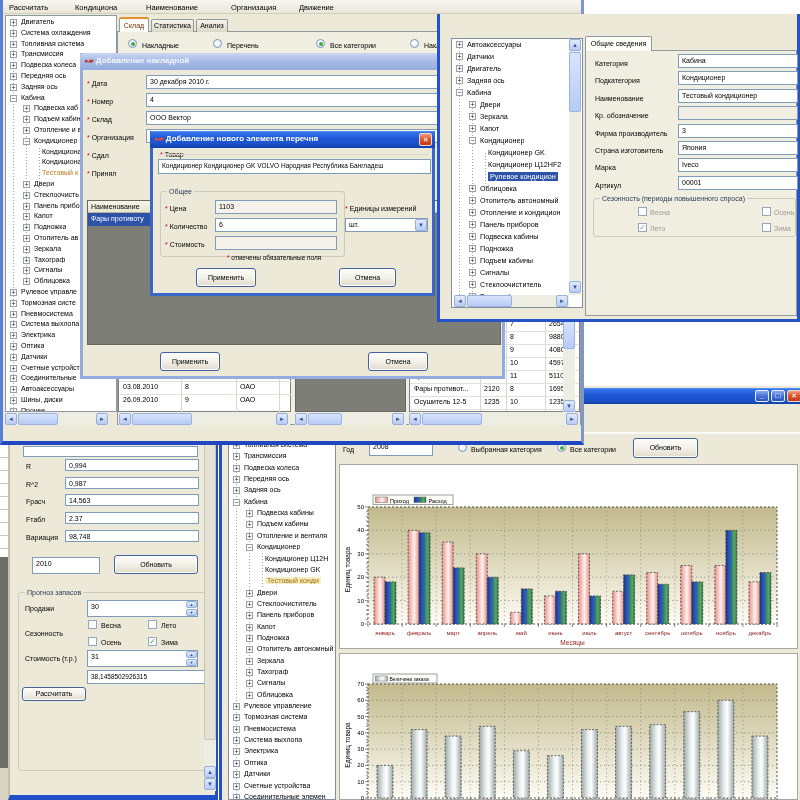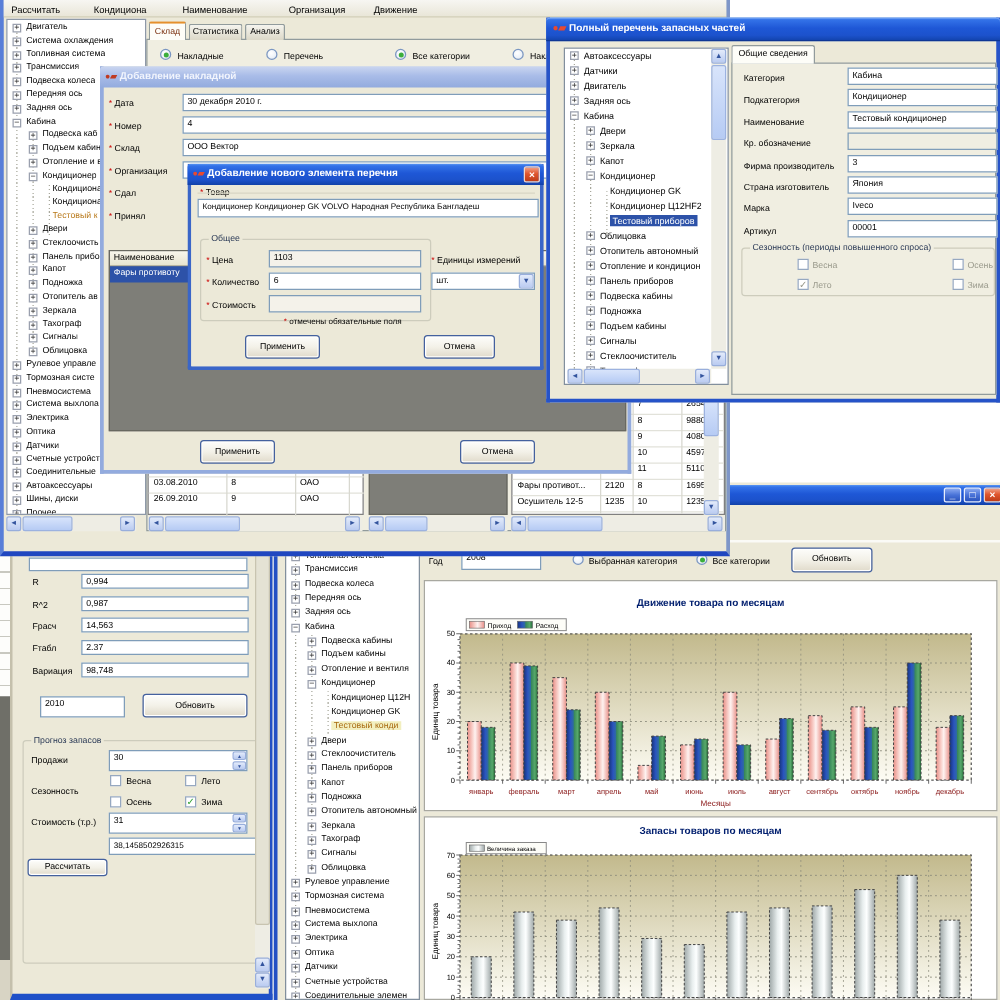--- a/index.html
+++ b/index.html
@@ -116,22 +116,20 @@
  <div class="lb a" style="left:121px;top:59px;">Год</div>
  <div class="fld a" style="left:147px;top:54px;width:64px;height:16px;">2008</div>
  <span class="radio a" style="left:236px;top:57px;"></span>
  <div class="lb a" style="left:249px;top:59px;">Выбранная категория</div>
  <span class="radio on a" style="left:335px;top:57px;"></span>
  <div class="lb a" style="left:348px;top:59px;">Все категории</div>
  <div class="btn a" style="left:411px;top:52px;width:65px;height:20px;line-height:18px;">Обновить</div>
 
  <div class="a" style="left:117px;top:78px;width:459px;height:185px;background:#fff;border:1px solid #A8A8A0;"></div>
  <div class="a" style="left:117px;top:267px;width:459px;height:147px;background:#fff;border:1px solid #A8A8A0;"></div>
- <div class="a" style="left:117px;top:92px;width:459px;text-align:center;font-size:8px;font-weight:bold;color:#001E6E;">Движение товара по месяцам</div>
- <div class="a" style="left:117px;top:274px;width:459px;text-align:center;font-size:8px;font-weight:bold;color:#001E6E;">Запасы товаров по месяцам</div>
  <div class="a" id="svg1holder" style="left:118px;top:79px;"><svg width="458" height="185" xmlns="http://www.w3.org/2000/svg">
         <defs>
           <linearGradient id="bg1" x1="0" y1="0" x2="0" y2="1">
             <stop offset="0" stop-color="#C2B98C"></stop>
             <stop offset="1" stop-color="#FDFCF4"></stop>
           </linearGradient>
           <linearGradient id="pink" x1="0" y1="0" x2="1" y2="0">
             <stop offset="0" stop-color="#E89088"></stop>
             <stop offset="0.35" stop-color="#F8CEC8"></stop>
             <stop offset="0.55" stop-color="#FEF2F0"></stop>
@@ -639,22 +637,20 @@
  <div class="fld a" style="left:62px;top:105px;width:122px;height:14px;background:#F4F2EA;"></div>
  <div class="a lb" style="left:192px;top:73px;"><span class="rq">*</span> Единицы измерений</div>
  <div class="fld a" style="left:192px;top:87px;width:83px;height:14px;">шт.
   <div class="a sbtn" style="right:0px;top:0px;width:12px;height:12px;font-size:6px;line-height:11px;">▼</div></div>
  <div class="a lb" style="left:74px;top:122px;font-size:6.5px;"><span class="rq">*</span> отмечены обязательные поля</div>
  <div class="btn a" style="left:43px;top:137px;width:60px;height:19px;line-height:17px;">Применить</div>
  <div class="btn a" style="left:186px;top:137px;width:57px;height:19px;line-height:17px;">Отмена</div>
 </div>
 
 <div class="a" id="polny" style="left:437px;top:14px;width:363px;height:308px;background:#ECE9D8;border:3px solid #2653C8;border-top:none;z-index:7;">
- <div class="tb a" style="left:-3px;top:0;width:363px;height:19px;padding-left:5px;line-height:18px;border-radius:3px 3px 0 0;box-shadow:inset 0 1px 0 #6FA0F4, inset 0 -1px 0 #0E3694;">
-  <span style="color:#E84A30;font-size:8px;">●▰</span> Полный перечень запасных частей</div>
 
  <div class="a" style="left:11px;top:24px;width:132px;height:270px;background:#fff;border:1px solid #828F9C;overflow:hidden;" id="ptree">
       <div class="tg" style="left:7px;top:6px;height:258px;"></div>
       <div class="tg" style="left:20px;top:66px;height:198px;"></div>
       <div class="tg" style="left:33px;top:114px;height:36px;"></div>
       <span class="pm a" style="left:4px;top:2px;">+</span>
       <div class="ti a" style="left:15px;top:1px;font-size:7.2px;">Автоаксессуары</div>
       <span class="pm a" style="left:4px;top:14px;">+</span>
       <div class="ti a" style="left:15px;top:13px;font-size:7.2px;">Датчики</div>
       <span class="pm a" style="left:4px;top:26px;">+</span>
@@ -666,21 +662,21 @@
       <span class="pm a" style="left:17px;top:62px;">+</span>
       <div class="ti a" style="left:28px;top:61px;font-size:7.2px;">Двери</div>
       <span class="pm a" style="left:17px;top:74px;">+</span>
       <div class="ti a" style="left:28px;top:73px;font-size:7.2px;">Зеркала</div>
       <span class="pm a" style="left:17px;top:86px;">+</span>
       <div class="ti a" style="left:28px;top:85px;font-size:7.2px;">Капот</div>
       <span class="pm a" style="left:17px;top:98px;">−</span>
       <div class="ti a" style="left:28px;top:97px;font-size:7.2px;">Кондиционер</div>
       <div class="ti a" style="left:36px;top:109px;font-size:7.2px;">Кондиционер GK</div>
       <div class="ti a" style="left:36px;top:121px;font-size:7.2px;">Кондиционер Ц12НF2</div>
-      <div class="ti a" style="left:36px;top:133px;font-size:7.2px;background:#2D52A8;color:#fff;padding:0 2px;">Тестовый приборов</div>
+      <div class="ti a" style="left:36px;top:133px;font-size:7.2px;background:#2D52A8;color:#fff;padding:0 2px;">Рулевое кондицион</div>
       <span class="pm a" style="left:17px;top:146px;">+</span>
       <div class="ti a" style="left:28px;top:145px;font-size:7.2px;">Облицовка</div>
       <span class="pm a" style="left:17px;top:158px;">+</span>
       <div class="ti a" style="left:28px;top:157px;font-size:7.2px;">Отопитель автономный</div>
       <span class="pm a" style="left:17px;top:170px;">+</span>
       <div class="ti a" style="left:28px;top:169px;font-size:7.2px;">Отопление и кондицион</div>
       <span class="pm a" style="left:17px;top:182px;">+</span>
       <div class="ti a" style="left:28px;top:181px;font-size:7.2px;">Панель приборов</div>
       <span class="pm a" style="left:17px;top:194px;">+</span>
       <div class="ti a" style="left:28px;top:193px;font-size:7.2px;">Подвеска кабины</div>

